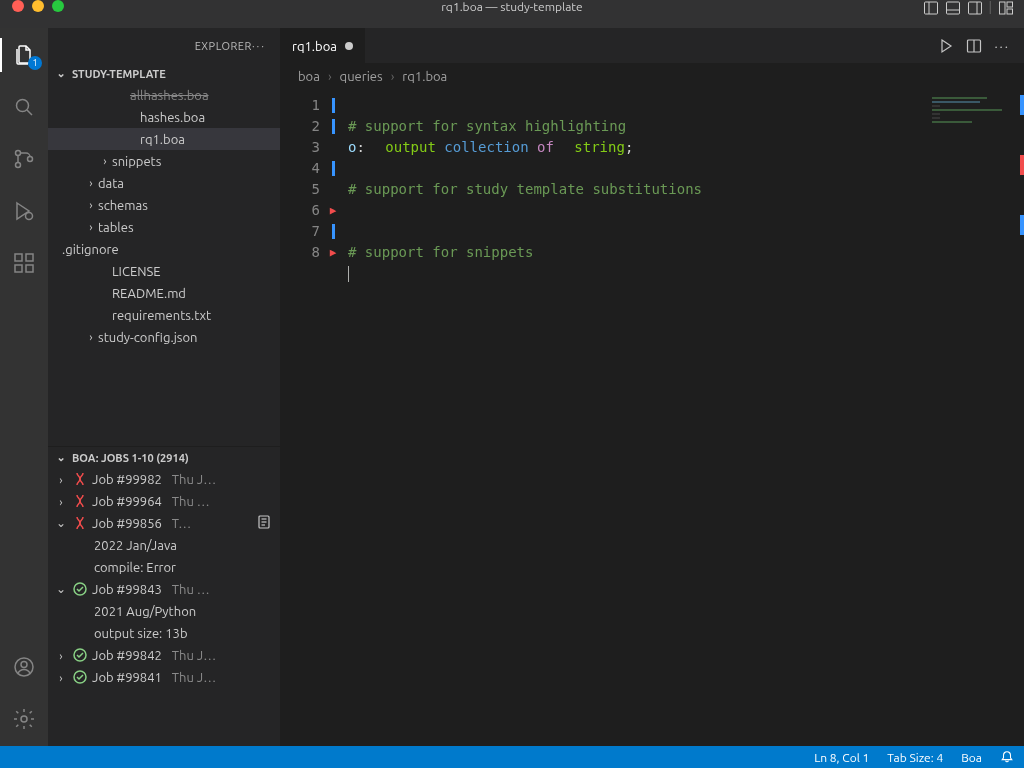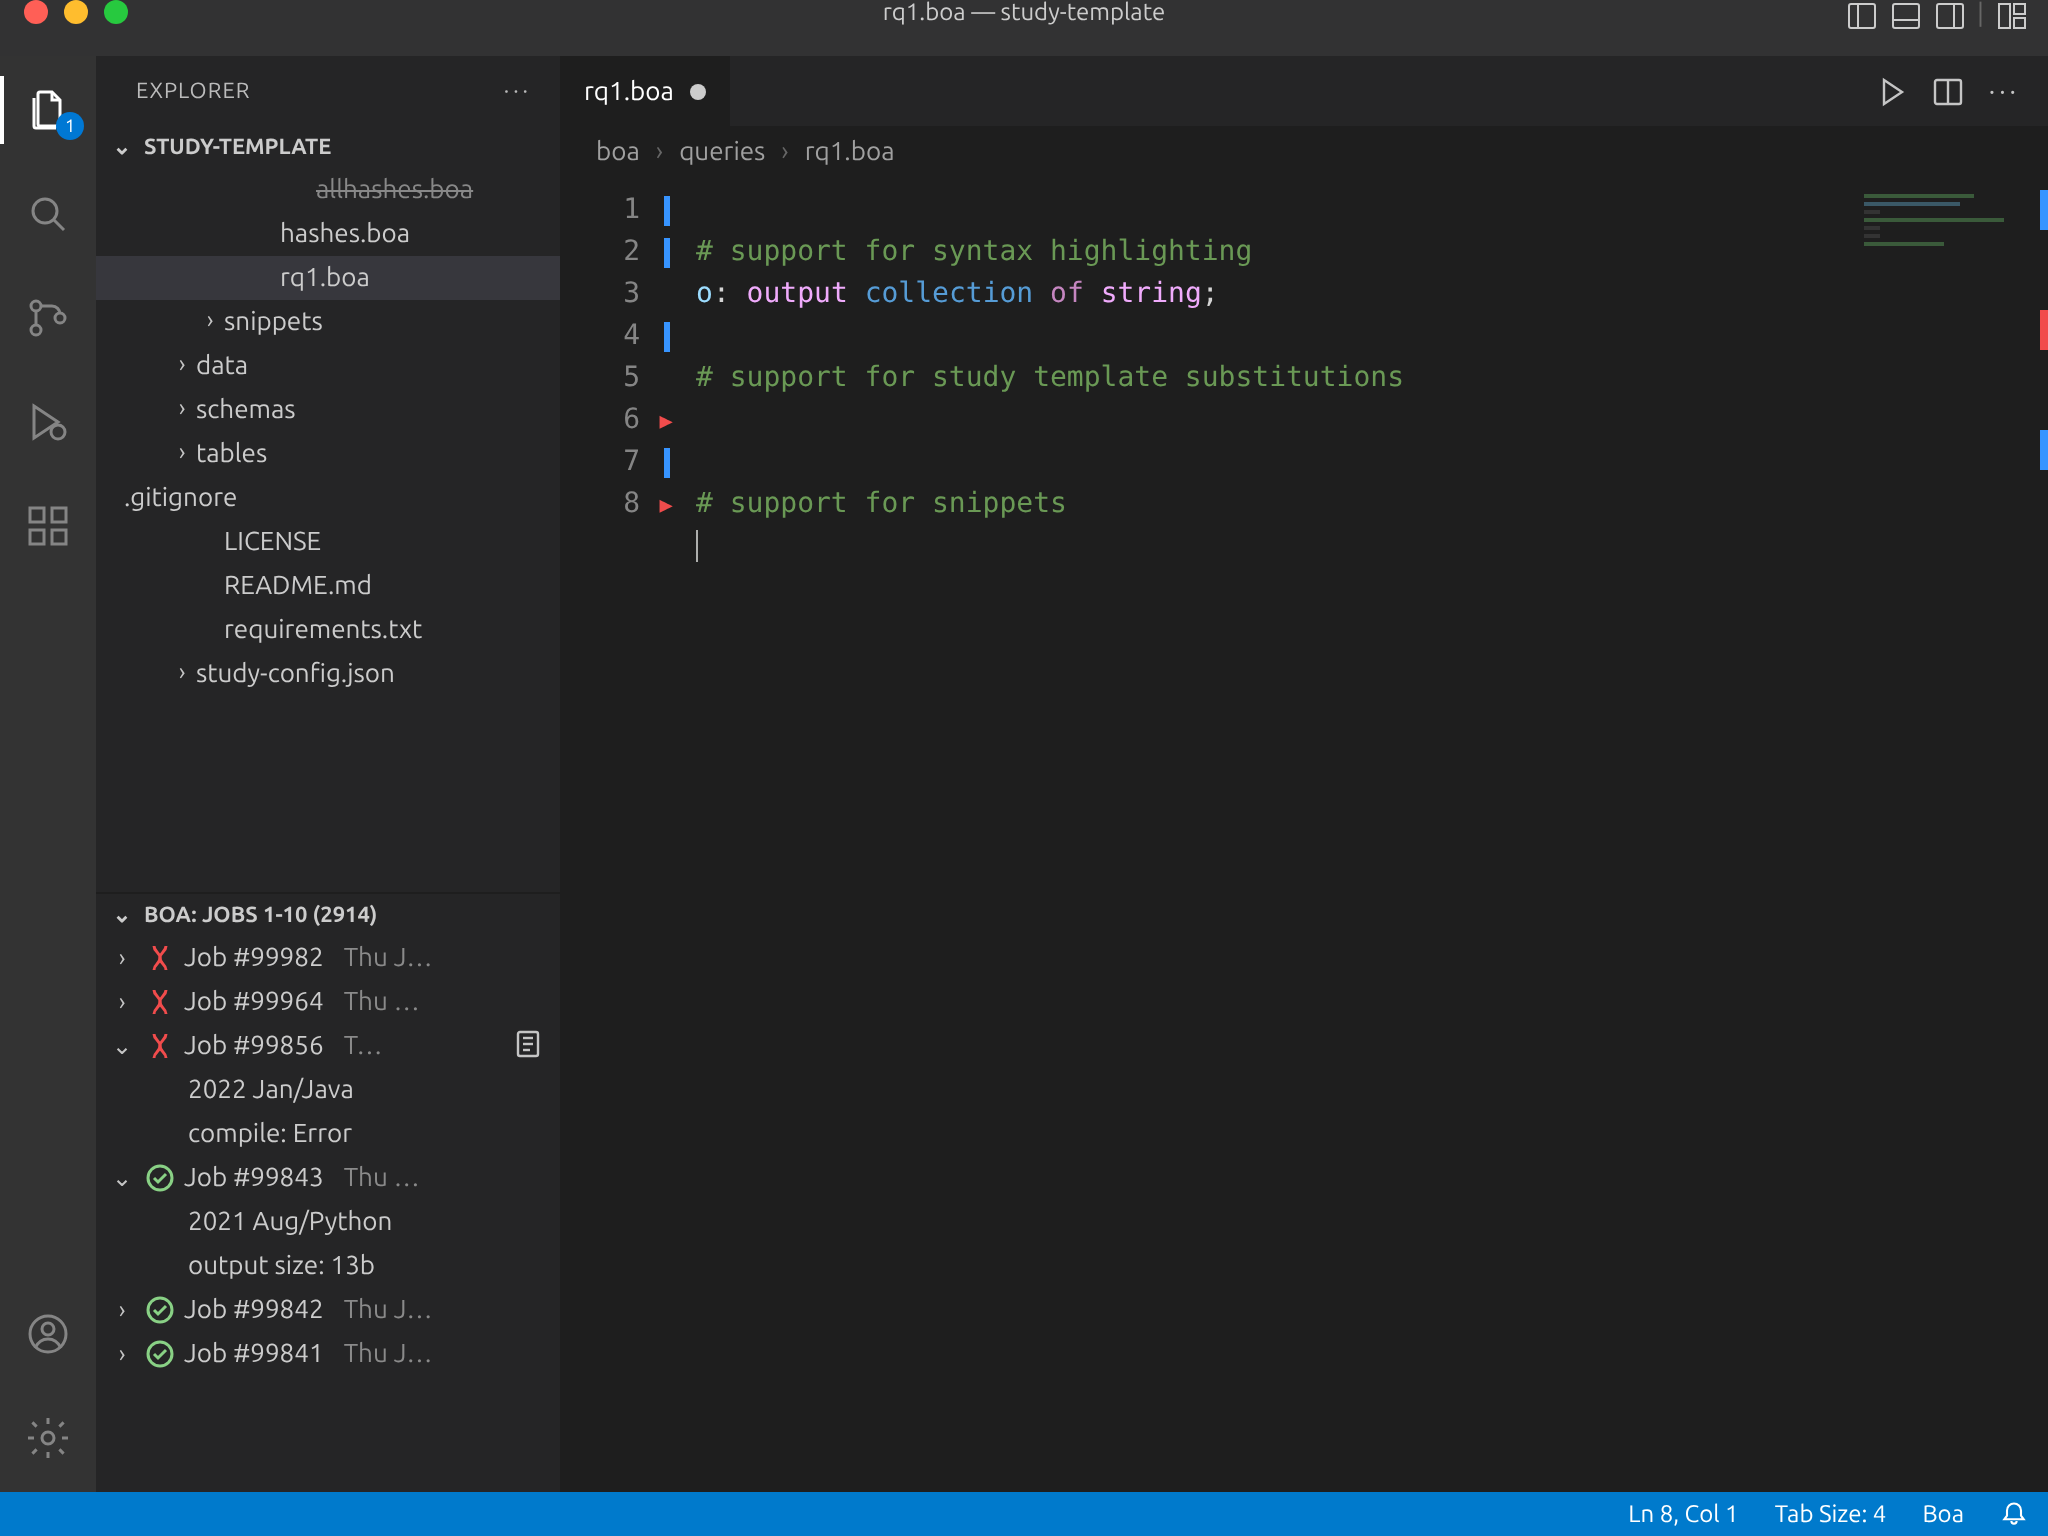--- a/index.html
+++ b/index.html
@@ -17,21 +17,21 @@
   
   .activitybar { width:48px; background:#333333; display:flex; flex-direction:column; align-items:center; padding-top:10px; gap:18px; }
   .activitybar .slot { width:48px; height:34px; display:flex; align-items:center; justify-content:center; position:relative; color:#858585; cursor:pointer; }
   .activitybar .slot.active { color:#ffffff; }
   .activitybar .slot.active::before { content:""; position:absolute; left:0; top:0; bottom:0; width:2px; background:#ffffff; }
   .activitybar svg { width:24px; height:24px; }
   .badge { position:absolute; bottom:2px; right:6px; background:#0078d4; color:#fff; font-size:9px; min-width:14px; height:14px; border-radius:8px; display:flex; align-items:center; justify-content:center; padding:0 3px;}
   .activitybar .spacer { flex:1; }
   
   .sidebar { width:232px; background:#252526; display:flex; flex-direction:column; min-height:0; }
-  .sidebar-header { height:35px; display:flex; align-items:center; padding:0 14px 0 20px; color:#bbbbbb; font-size:11px; letter-spacing:0.5px; justify-content:space-between; }
+  .sidebar-header { height:35px; display:flex; align-items:center; padding:0 14px 0 20px; color:#bbbbbb; font-size:11px; letter-spacing:0.5px; justify-content:flex-end; }
   .section-title { display:flex; align-items:center; gap:4px; font-size:11px; font-weight:700; color:#cccccc; padding:4px 8px 4px 6px; cursor:pointer; }
   .section-title .chev { width:14px; display:inline-block; text-align:center; }
   .tree { overflow:hidden; font-size:13px; }
   .row { display:flex; align-items:center; height:22px; line-height:22px; white-space:nowrap; overflow:hidden; text-overflow:ellipsis; cursor:pointer; padding-right:8px;}
   .row.selected { background:#37373d; }
   .row .twist { width:14px; text-align:center; color:#c5c5c5; font-size:12px;}
   .row .name { overflow:hidden; text-overflow:ellipsis; }
   .row.cut { color:#888888; text-decoration:line-through; }
   .file-top { flex:1; min-height:0; overflow:hidden; }
   
@@ -52,21 +52,21 @@
   .tab-actions svg{width:16px;height:16px;}
   .breadcrumb { height:26px; display:flex; align-items:center; gap:8px; padding-left:18px; color:#a0a0a0; font-size:13px;}
   .breadcrumb .sep{color:#666;}
   .codewrap { flex:1; display:flex; position:relative; padding-top:6px;}
   .gutter { width:50px; text-align:right; color:#858585; font-family:Menlo,Consolas,monospace; font-size:14px; line-height:21px; padding-right:10px;}
   .markcol { width:6px; font-family:monospace; font-size:14px; line-height:21px;}
   .markcol .m { height:21px; display:flex; align-items:center; justify-content:center;}
   .bar { width:3px; height:15px; background:#3794ff; display:inline-block;}
   .tri { color:#f14c4c; font-size:11px;}
   .code { font-family:Menlo,Consolas,monospace; font-size:14px; line-height:21px; padding-left:12px; white-space:pre;}
-  .c-comment{color:#6a9955;} .c-ident{color:#9cdcfe;} .c-key{color:#f0abfc;} .c-type{color:#569cd6;} .c-kw2{color:#c586c0;} .c-punc{color:#d4d4d4;}
+  .c-comment{color:#6a9955;} .c-ident{color:#9cdcfe;} .c-key{color:#84cc16;margin-left:12px;} .c-type{color:#569cd6;} .c-kw2{color:#c586c0;} .c-punc{color:#d4d4d4;}
   .cursor-line { display:inline-block; width:1px; height:16px; background:#aeafad; vertical-align:middle;}
   .minimap { position:absolute; top:6px; right:2px; width:90px; }
   .minimap .stub { height:2px; margin:2px 0;}
   .overview { position:absolute; right:0; top:6px; width:4px; }
   .overview div{width:4px;height:20px;margin-bottom:40px;}
   
   .status { height:22px; background:#007acc; color:#ffffff; display:flex; align-items:center; font-size:12px; padding:0 10px; gap:18px;}
   .status .grow{flex:1;}
   .status span{cursor:pointer;}
   .status svg { width:14px; height:14px; vertical-align:middle;}
@@ -164,21 +164,21 @@
       <span>EXPLORER</span>
       <span style="letter-spacing:2px;">···</span>
     </div>
 
     <div class="file-top">
       <div class="section-title">
         <span class="chev">⌄</span>
         <span>STUDY-TEMPLATE</span>
       </div>
       <div class="tree" id="file-tree">
-          <div class="row cut" style="padding-left: 96px;">
+          <div class="row cut" style="padding-left: 68px;">
             <span class="twist"></span>
             <span class="name">allhashes.boa</span>
           </div>
           <div class="row" style="padding-left: 78px;">
             <span class="twist"></span>
             <span class="name">hashes.boa</span>
           </div>
           <div class="row selected" style="padding-left: 78px;">
             <span class="twist"></span>
             <span class="name">rq1.boa</span>

